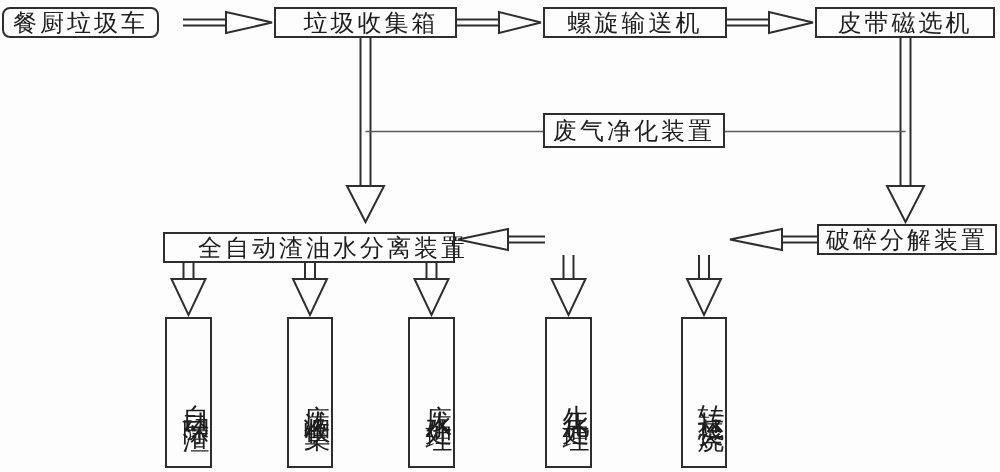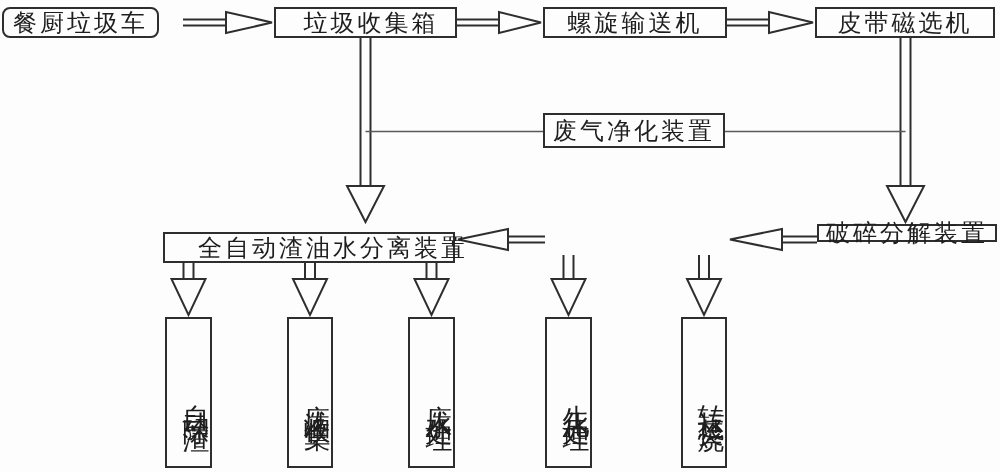--- a/index.html
+++ b/index.html
@@ -36,21 +36,21 @@
     padding-top:8px;
     line-height:1;
   }
   .n1{left:2px;top:7px;width:157px;height:31px;border-radius:8px;}
   .n2{left:274px;top:7px;width:183px;height:31px;padding-left:11px;}
   .n3{left:543px;top:7px;width:184px;height:31px;}
   .n4{left:815px;top:7px;width:180px;height:31px;}
   .n5{left:543px;top:113px;width:182px;height:35px;}
   .n6{left:163px;top:232px;width:292px;height:31px;padding-left:48px;}
   .n7{left:545px;top:224px;width:182px;height:31px;}
-  .n8{left:817px;top:224px;width:180px;height:18px;text-align:right;}
+  .n8{left:817px;top:224px;width:180px;height:31px;text-align:right;}
   .v1{left:165px;top:317px;width:47px;height:151px;}
   .v2{left:287px;top:317px;width:46px;height:151px;}
   .v3{left:408px;top:317px;width:47px;height:151px;}
   .v4{left:545px;top:317px;width:47px;height:151px;}
   .v5{left:681px;top:317px;width:46px;height:151px;}
 </style>
 </head>
 <body>
 
 <div class="stage">

